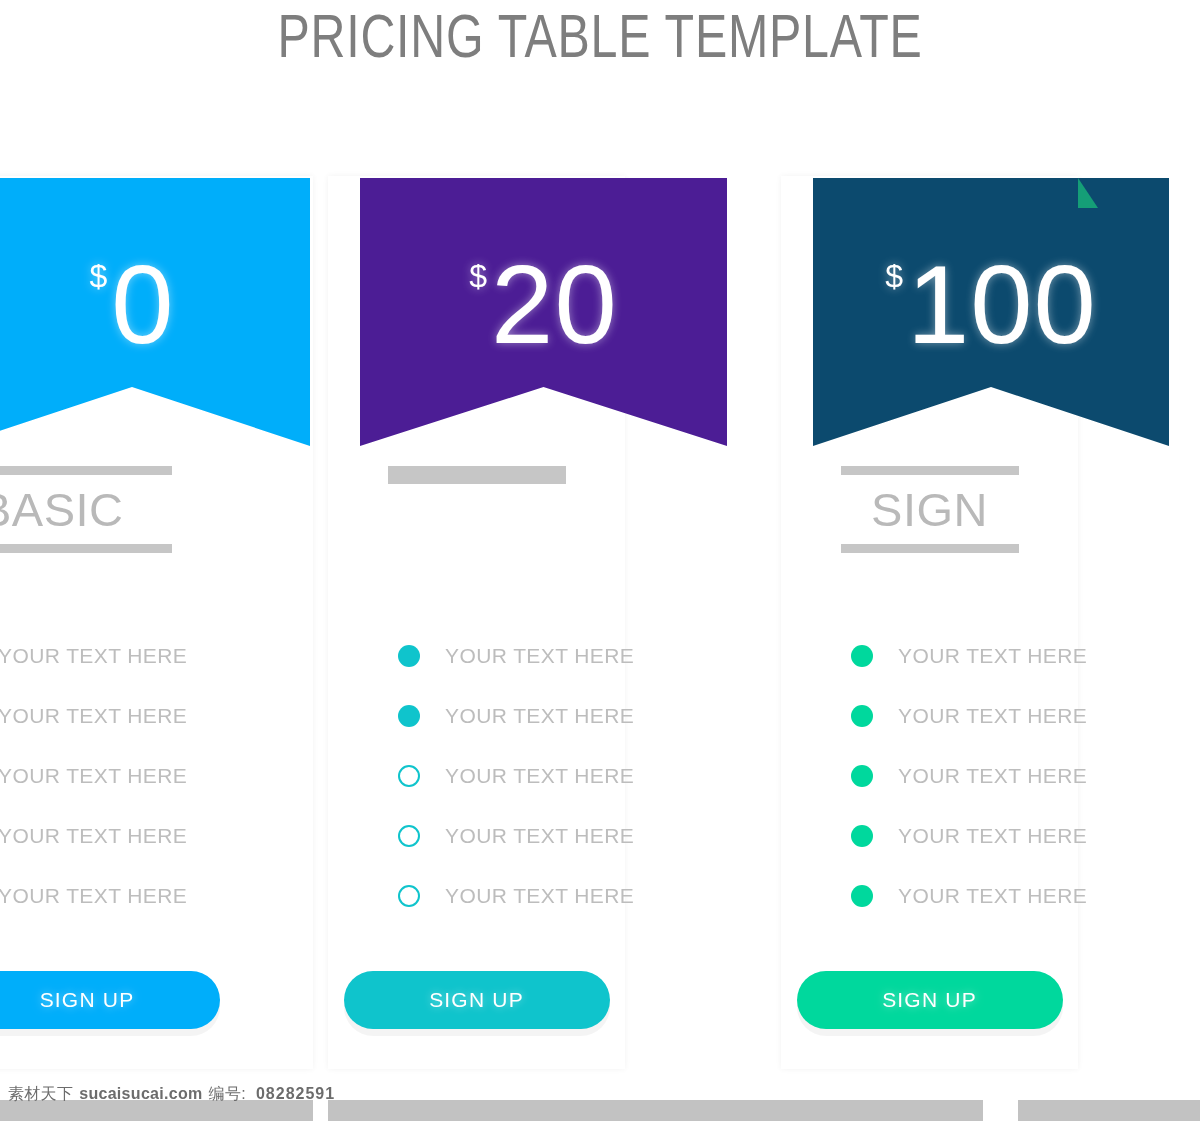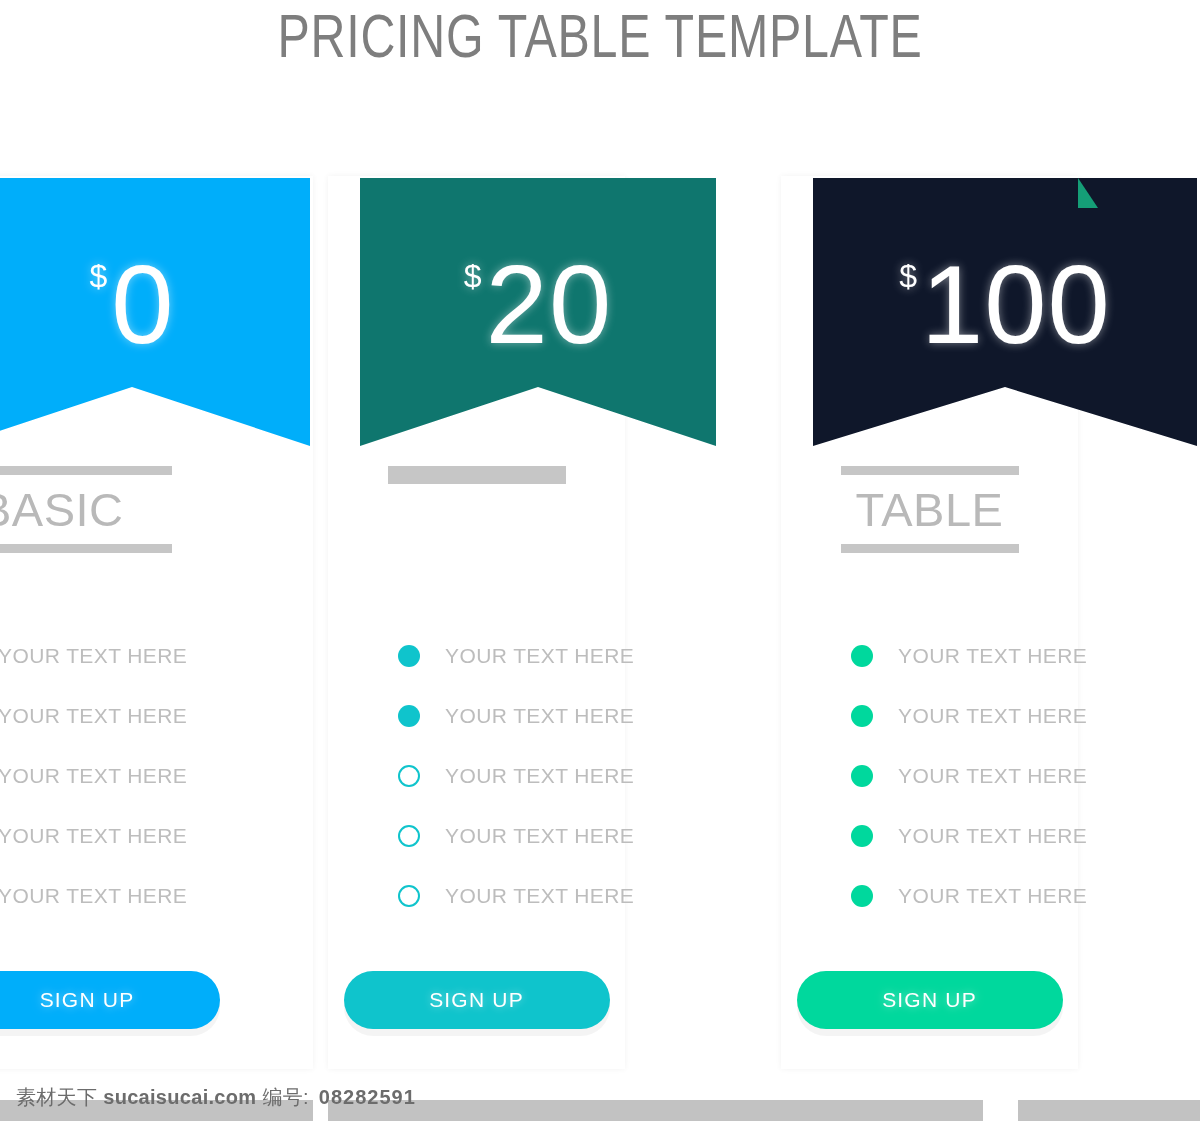--- a/index.html
+++ b/index.html
@@ -64,22 +64,22 @@
     position: absolute;
     top: 2px;
     left: 32px;
     width: 356px;
     height: 268px;
     -webkit-clip-path: polygon(0 0, 100% 0, 100% 100%, 50% 78%, 0 100%);
     clip-path: polygon(0 0, 100% 0, 100% 100%, 50% 78%, 0 100%);
   }
   .card.basic .banner { left: 136px; }
   .banner.blue  { background: #00aefa; }
-  .banner.teal  { background: #0f766e; }
-  .banner.green { background: #0f172a; padding-left: 28px; }
+  .banner.teal  { background: #4c1d95; padding-left: 11px; }
+  .banner.green { background: #0c4a6e; }
 
   
   .ribbon-fold {
     position: absolute;
     top: 2px;
     right: -20px;
     width: 20px;
     height: 30px;
     background: #159e77;
     -webkit-clip-path: polygon(0 0, 100% 100%, 0 100%);
@@ -219,23 +219,23 @@
     height: 21px;
     background: #c2c2c2;
   }
   .bottom-bar.b1 { left: 0;    width: 313px; }
   .bottom-bar.b2 { left: 328px; width: 655px; }
   .bottom-bar.b3 { left: 1018px; width: 182px; }
 
   
   .footer {
     position: absolute;
-    left: 16px;
+    left: 8px;
     top: 1084px;
-    font-size: 20px;
+    font-size: 16px;
     color: #6c6c6c;
     white-space: nowrap;
     letter-spacing: 0.3px;
   }
   .footer .wm-site { font-weight: bold; margin: 0 6px; }
   .footer .wm-id   { font-weight: bold; margin-left: 10px; letter-spacing: 1px; }
 </style>
 </head>
 <body>
 
@@ -333,21 +333,21 @@
       <div class="banner green">
         <div class="price-row">
           <span class="currency">$</span><span class="amount">100</span>
         </div>
       </div>
       <div class="ribbon-fold"></div>
     </div>
 
     <div class="plan-block">
       <div class="plan-rule"></div>
-      <div class="plan-name">TABLE</div>
+      <div class="plan-name">SIGN</div>
       <div class="plan-rule"></div>
     </div>
 
     <ul class="features">
       <li class="feature">
         <span class="bullet filled-green"></span>
         <span class="feature-label">YOUR TEXT HERE</span>
       </li>
       <li class="feature">
         <span class="bullet filled-green"></span>

